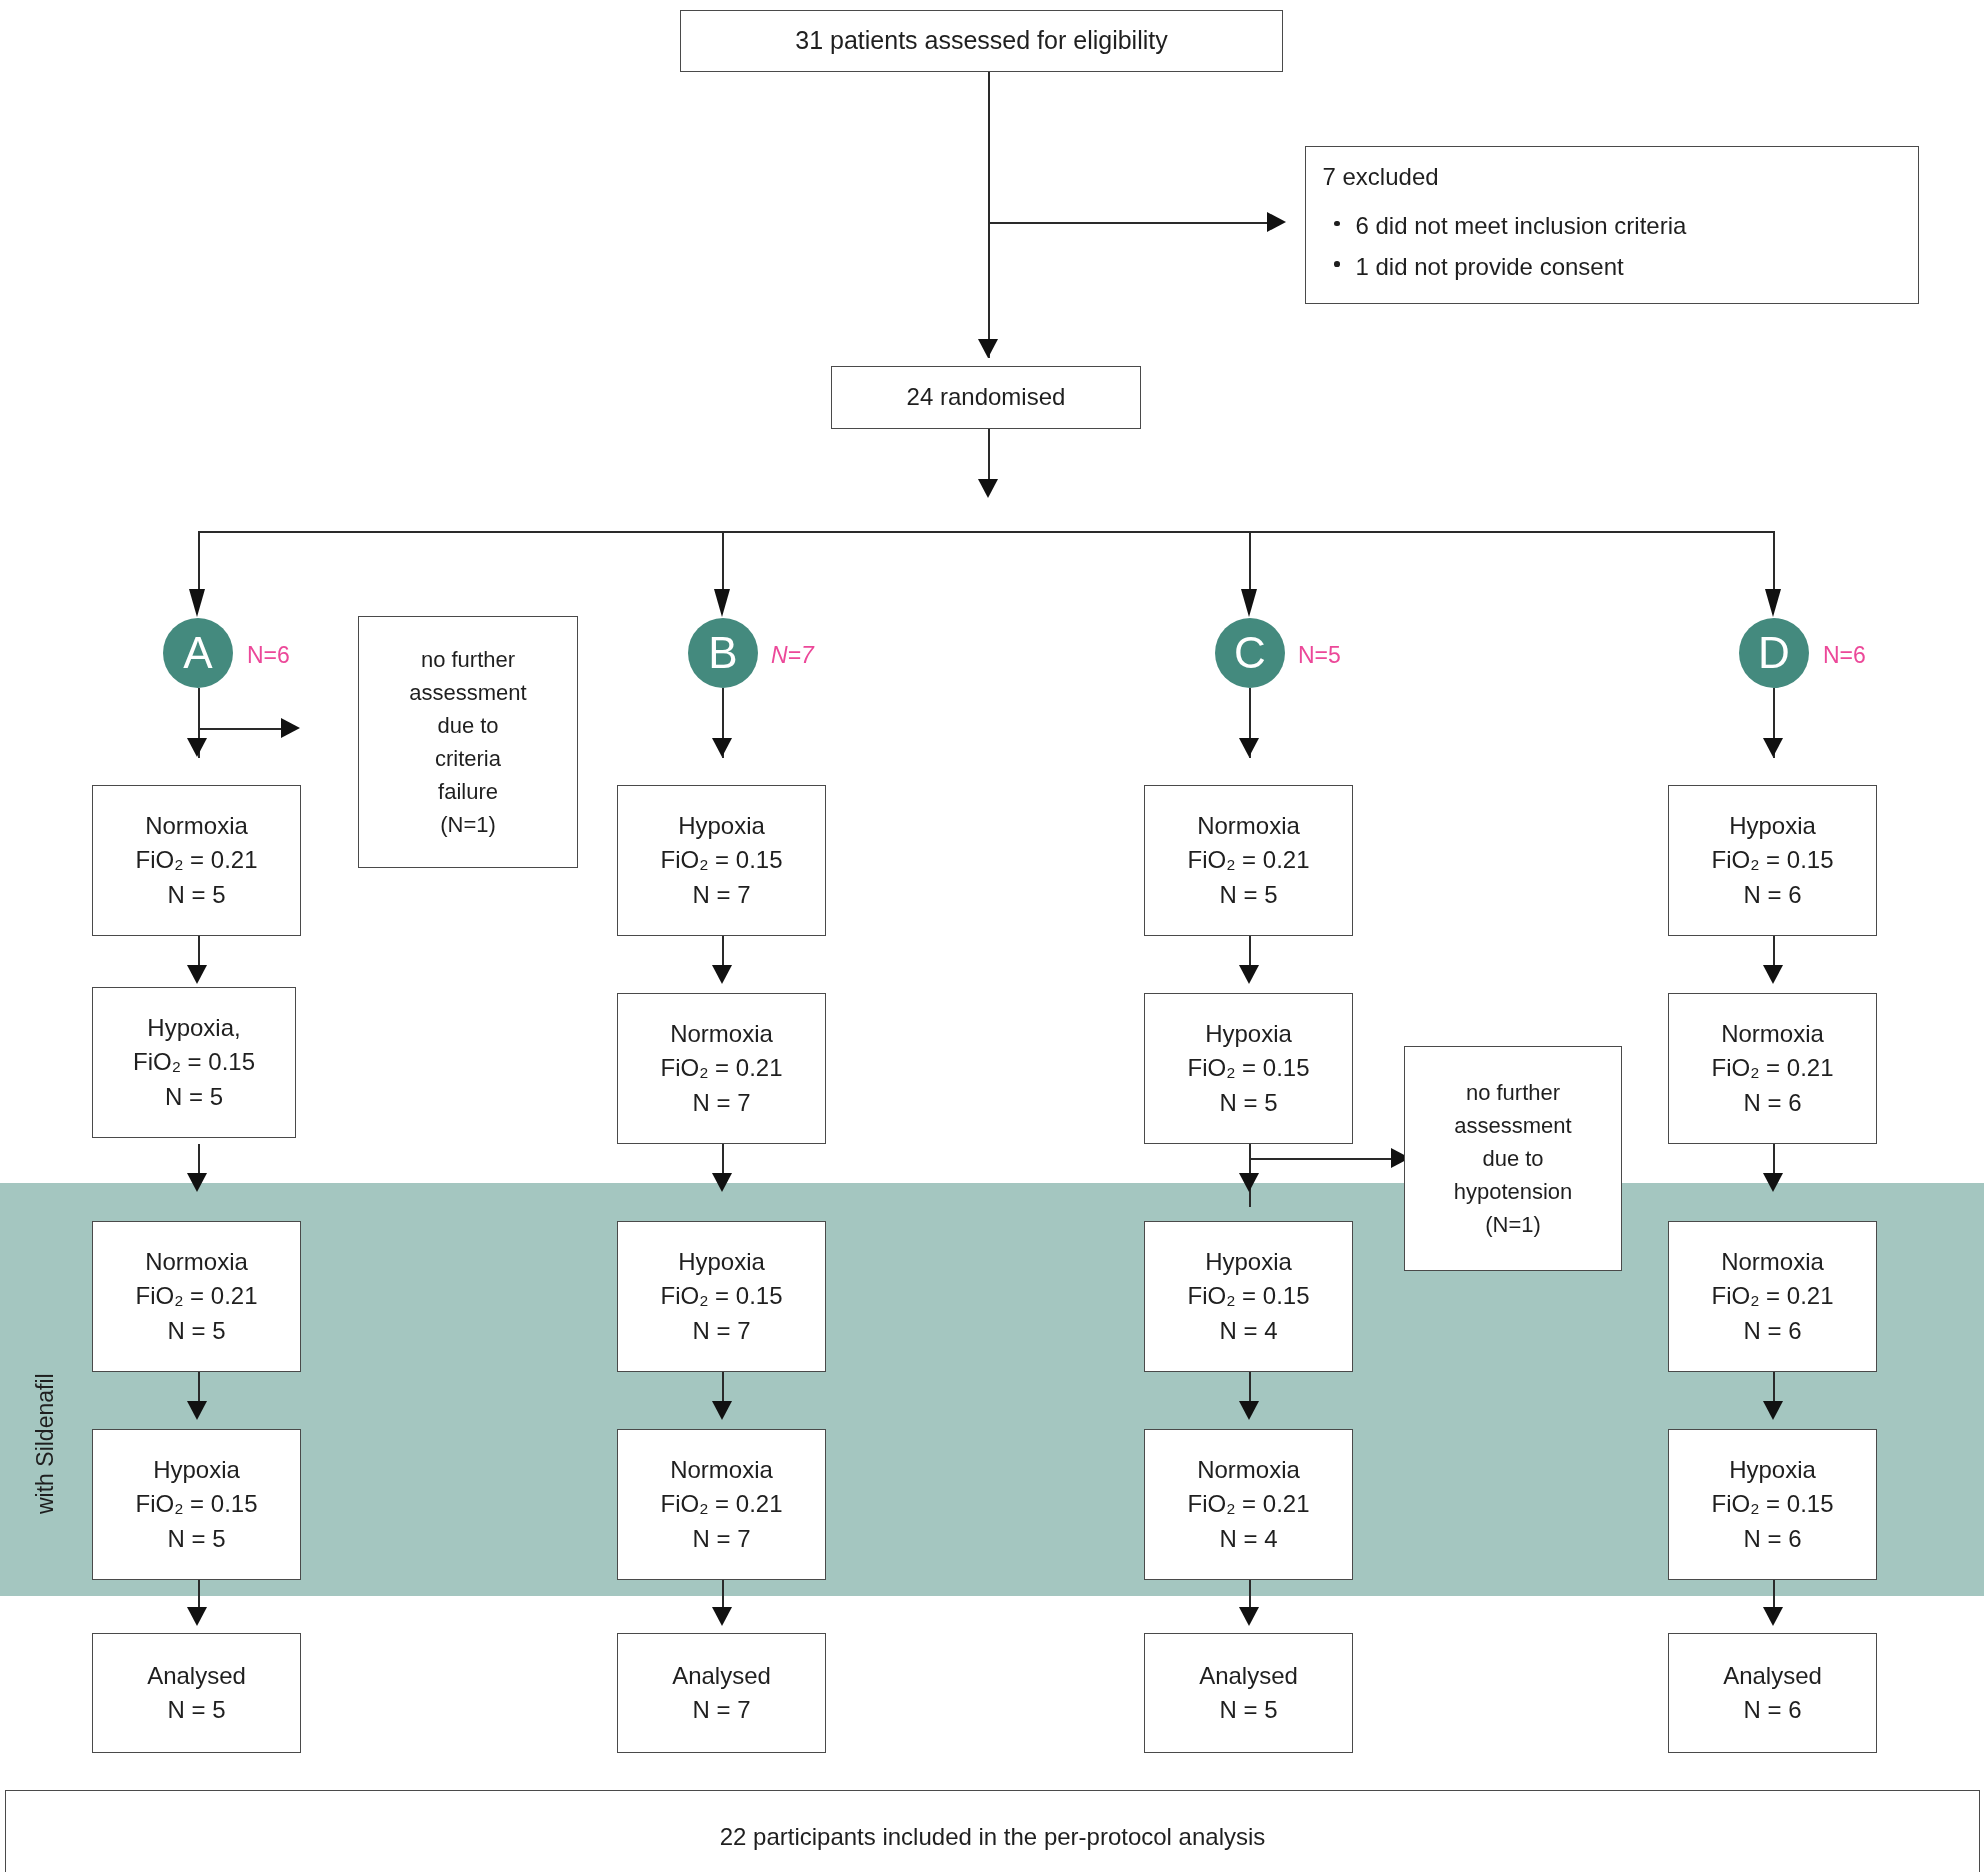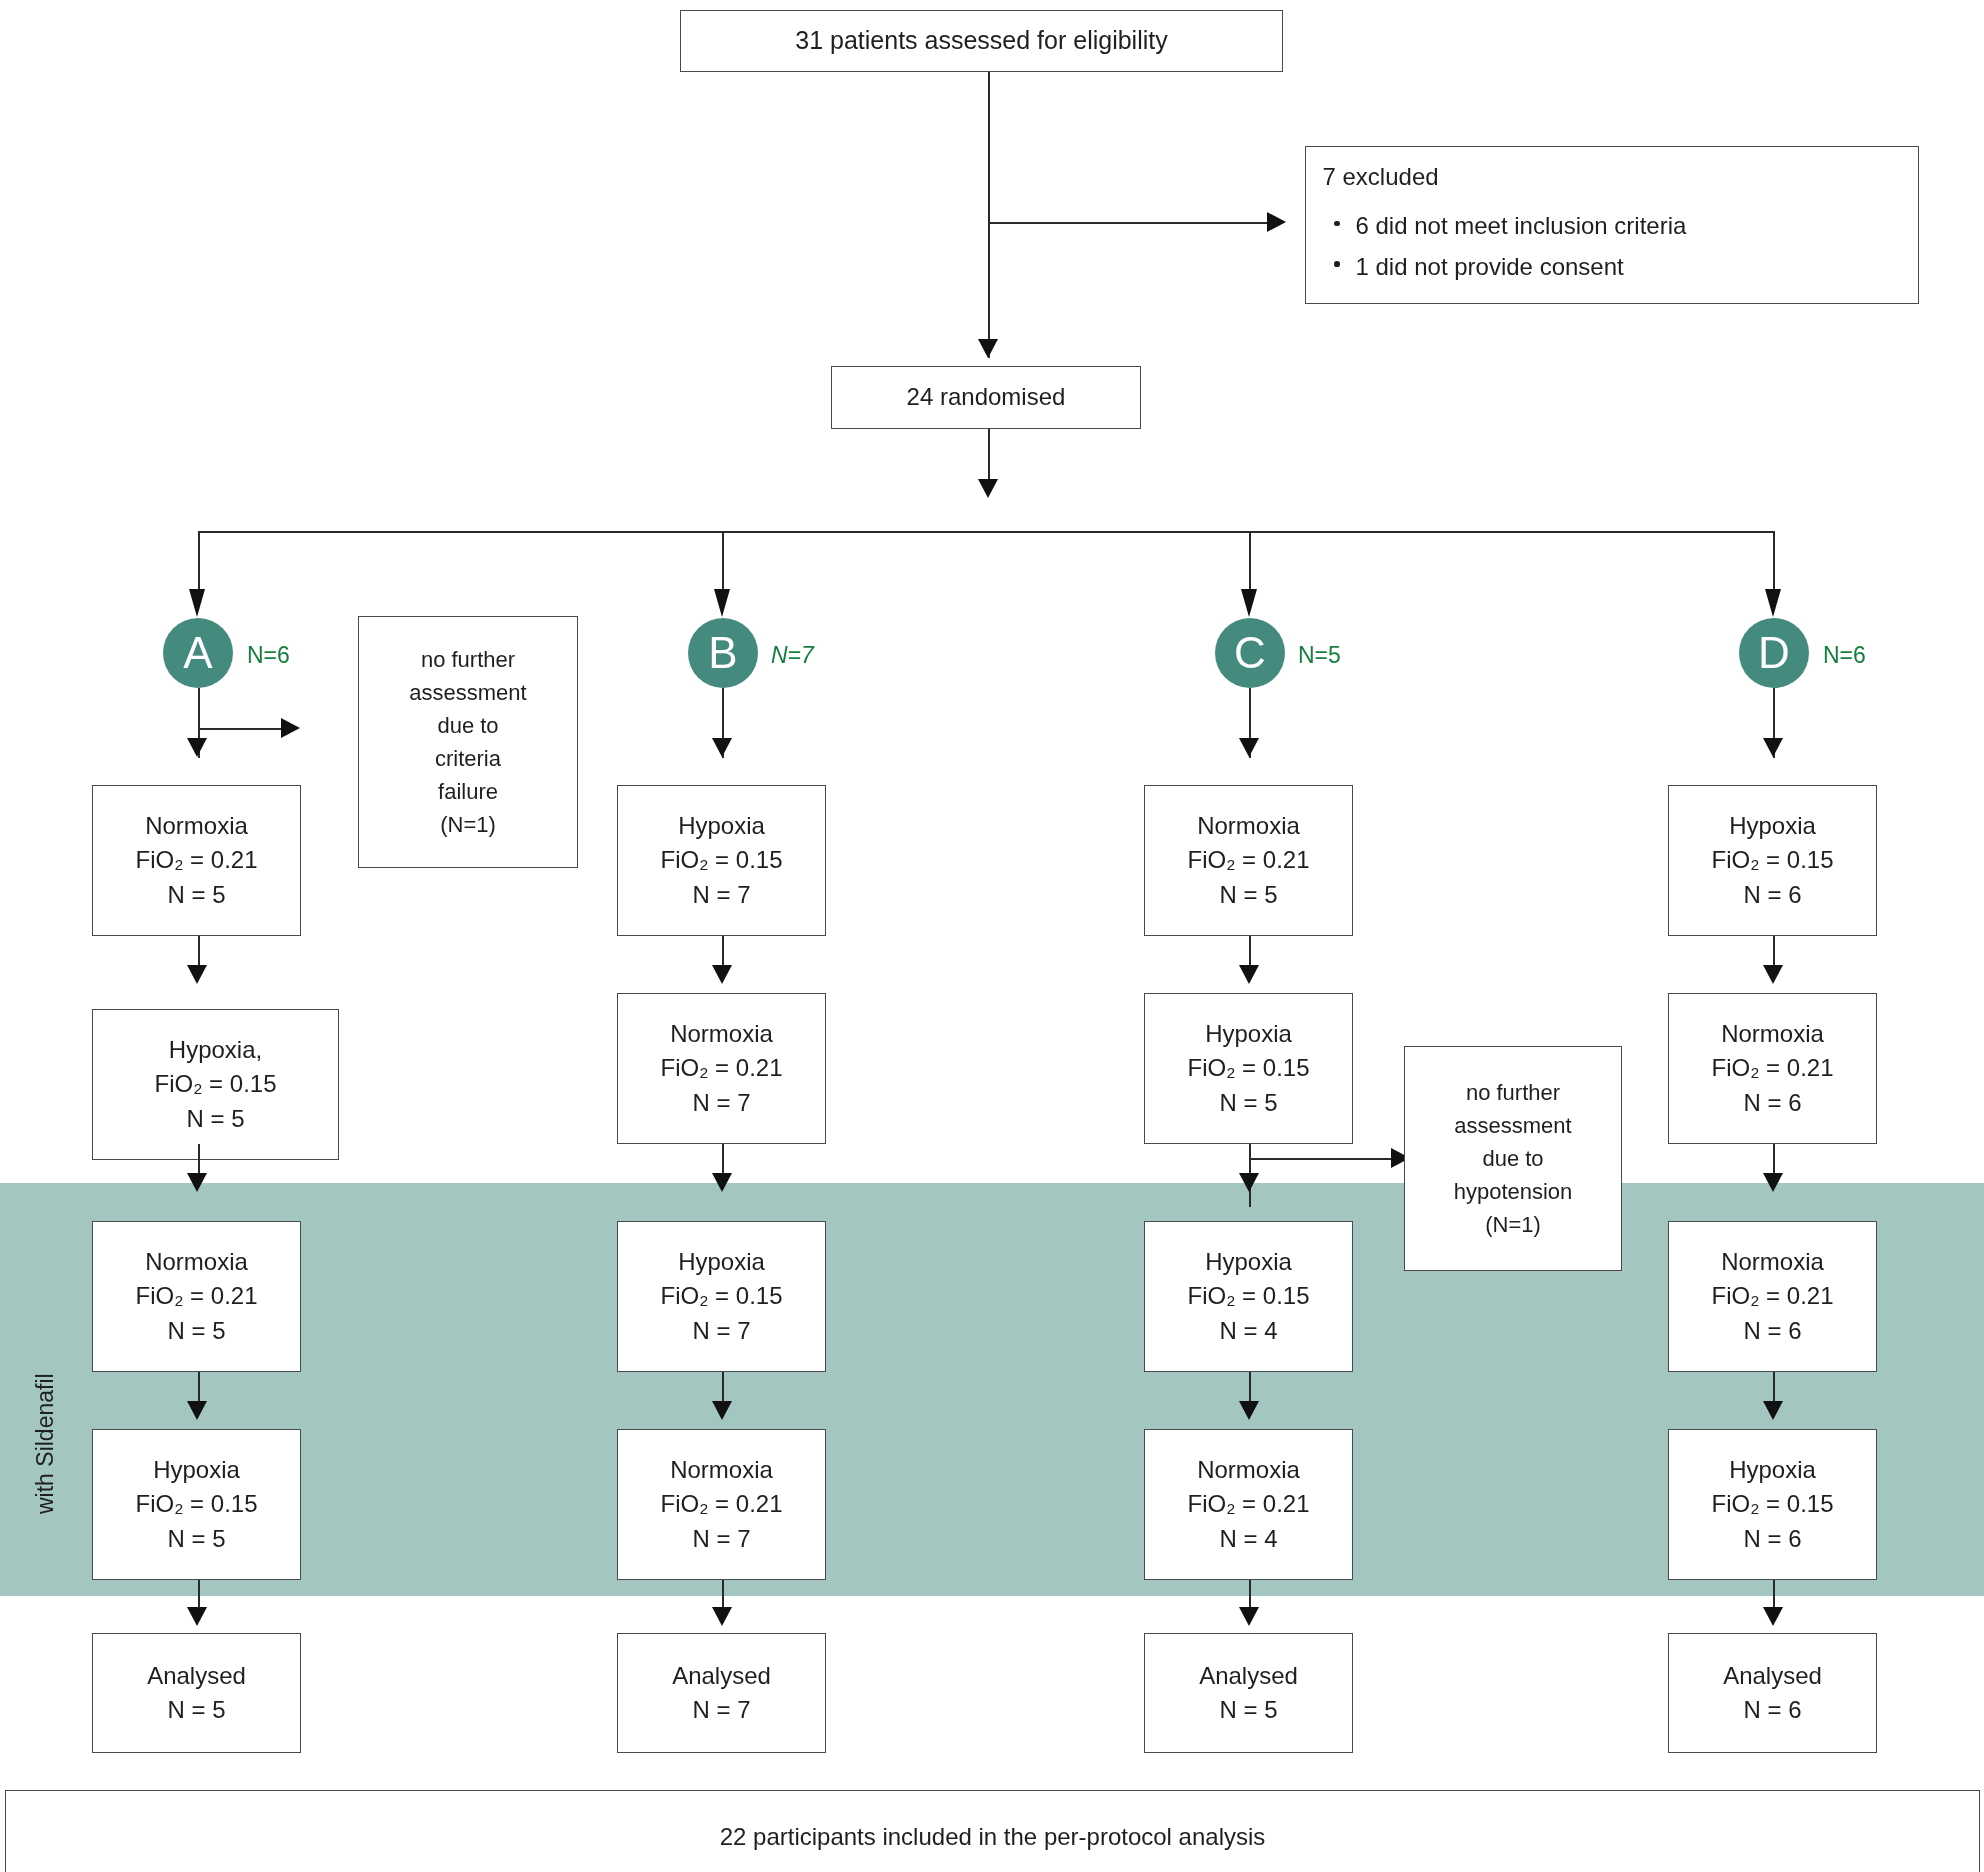--- a/index.html
+++ b/index.html
@@ -57,21 +57,21 @@
     background:#448a7e;
     color:#ffffff;
     display:flex;align-items:center;justify-content:center;
     font-size:44px;
     line-height:1;
     font-weight:400;
   }
   .circle-n{
     position:absolute;
     font-size:23px;
-    color:#15803d;
+    color:#ec4899;
     white-space:nowrap;
   }
 
   
   .vline{position:absolute;width:1.9px;background:#2a2a2a;}
   .hline{position:absolute;height:1.9px;background:#2a2a2a;}
   .arrow-down{
     position:absolute;
     width:0;height:0;
     border-left:10.8px solid transparent;
@@ -160,21 +160,21 @@
   </div>
 
   <div class="box" style="left:92px;top:785px;width:209px;height:151px;">
     <span class="ln">Normoxia</span>
     <span class="ln">FiO₂ = 0.21</span>
     <span class="ln">N = 5</span>
   </div>
   <div class="vline" style="left:198px;top:936px;height:35px;"></div>
   <div class="arrow-down" style="left:187px;top:965px;"></div>
 
-  <div class="box" style="left:92px;top:1009px;width:247px;height:151px;">
+  <div class="box" style="left:92px;top:987px;width:204px;height:151px;">
     <span class="ln">Hypoxia,</span>
     <span class="ln">FiO₂ = 0.15</span>
     <span class="ln">N = 5</span>
   </div>
   <div class="vline" style="left:198px;top:1144px;height:35px;"></div>
   <div class="arrow-down" style="left:187px;top:1173px;"></div>
 
   <div class="box" style="left:92px;top:1221px;width:209px;height:151px;">
     <span class="ln">Normoxia</span>
     <span class="ln">FiO₂ = 0.21</span>

